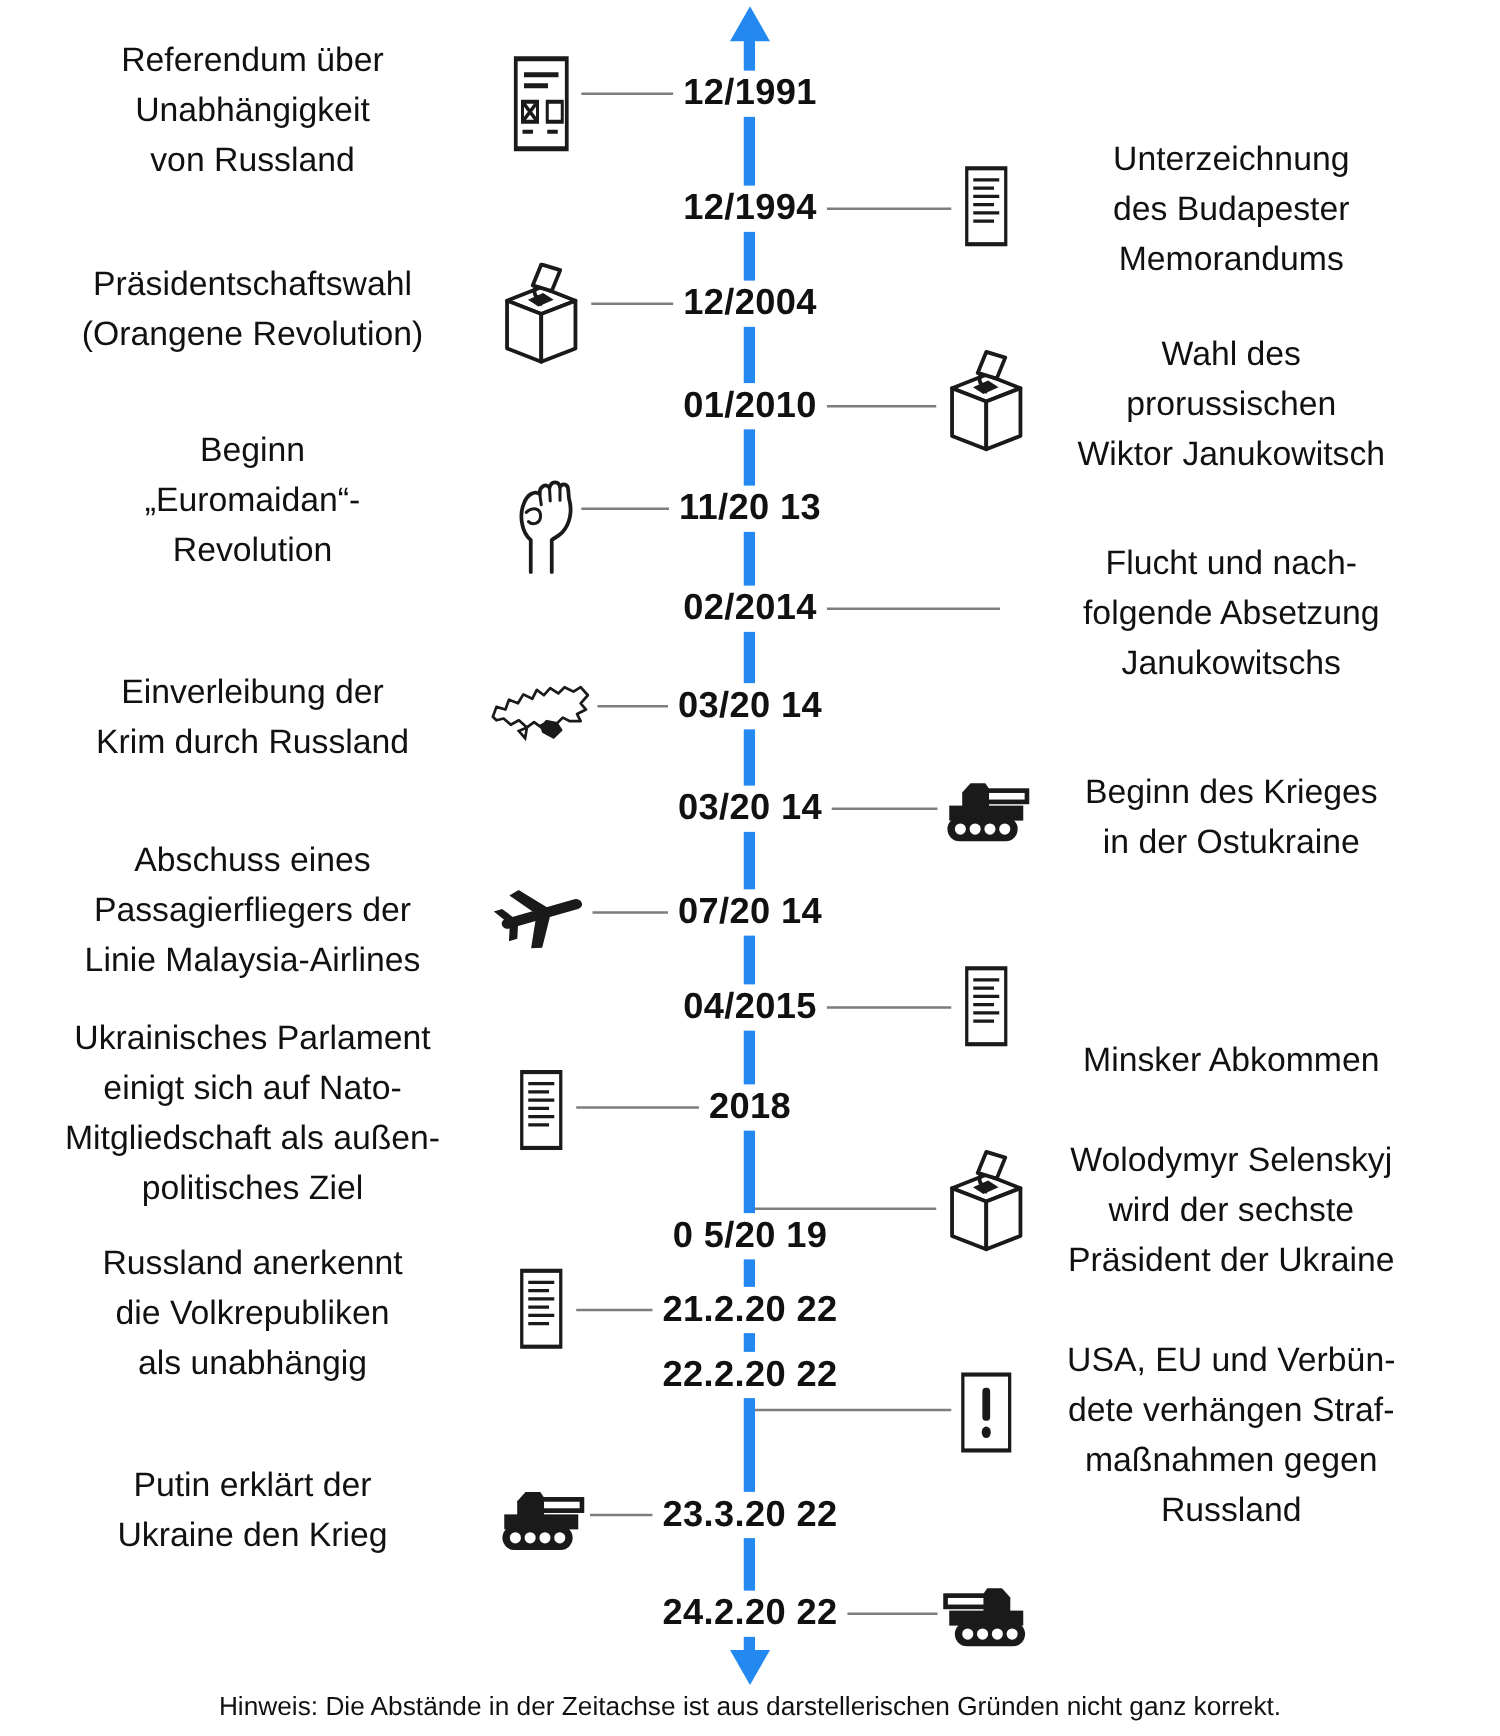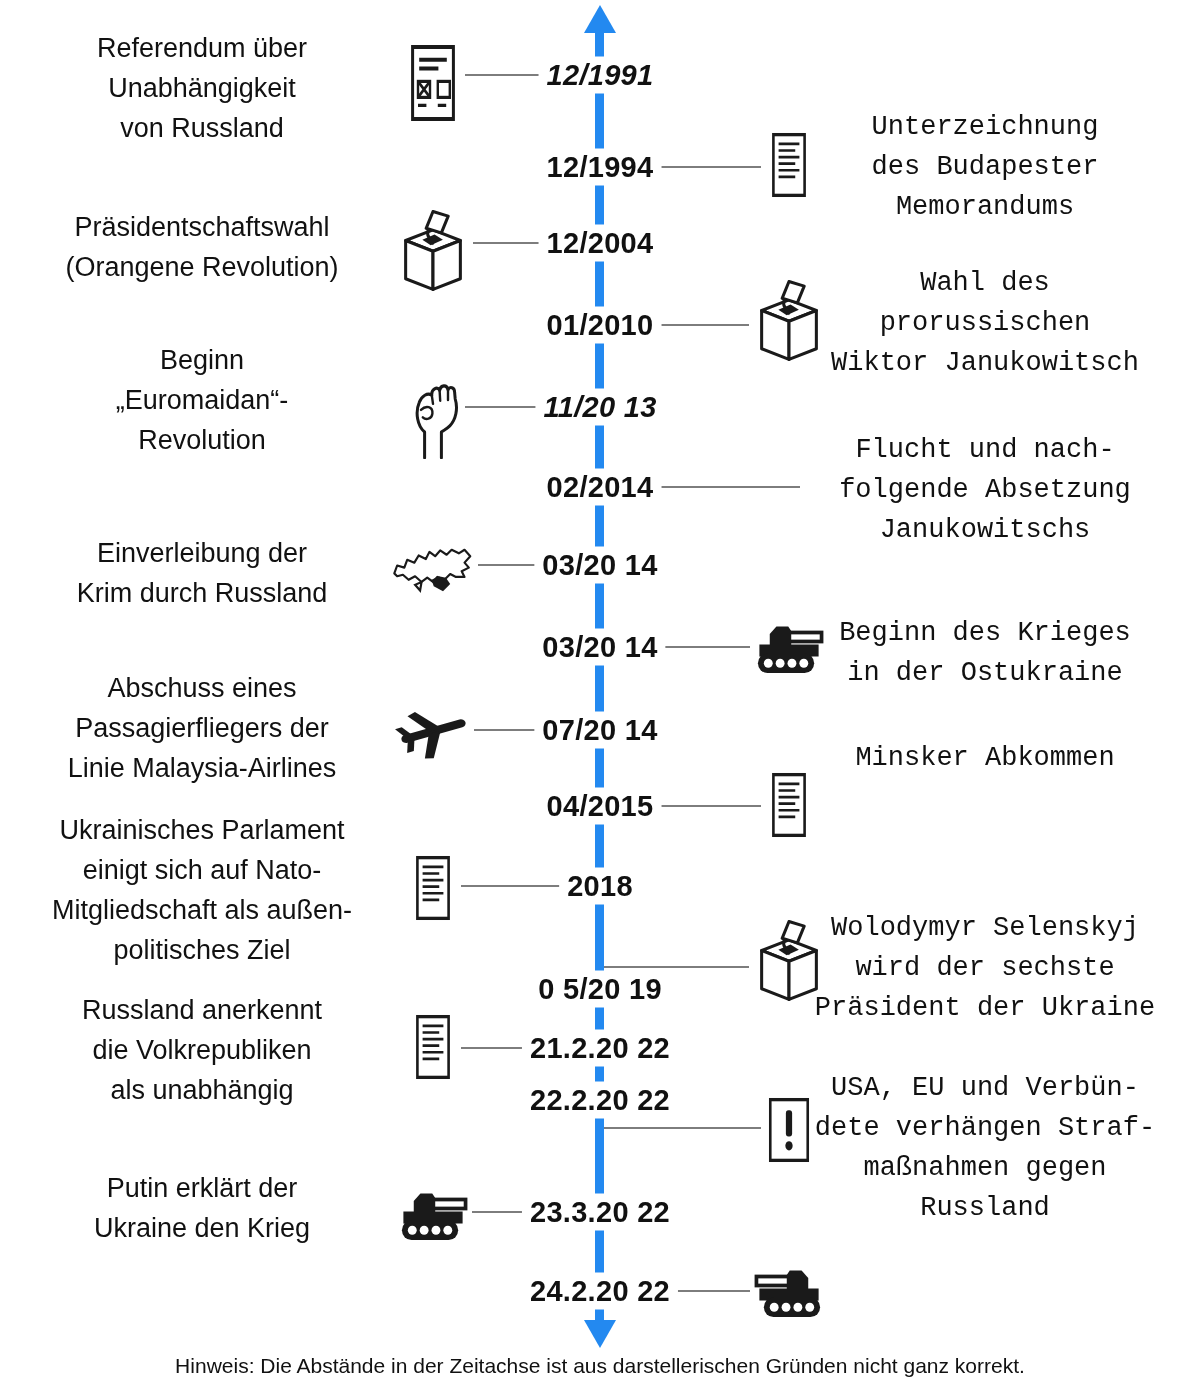--- a/index.html
+++ b/index.html
@@ -13,34 +13,34 @@
   .arrow-down{top:1320px;border-top:28px solid #2389F0;}
   .connector{position:absolute;height:2px;background:#7d7d7d;z-index:1;}
   .date{position:absolute;left:600px;transform:translate(-50%,-50%);
         font-weight:bold;font-size:29px;letter-spacing:.3px;background:#fff;
         padding:2px 8px;white-space:nowrap;z-index:3;}
   .icon{position:absolute;transform:translate(-50%,-50%);z-index:4;}
   .icon svg{width:100%;height:100%;display:block;}
   .label{position:absolute;transform:translateY(-50%);white-space:pre-line;
          text-align:center;font-size:27px;line-height:40px;z-index:2;width:420px;}
   .label.left{left:-8px;}
-  .label.right{left:775px;font-family:Liberation Mono, monospace;}
+  .label.right{left:775px;}
   .footnote{position:absolute;left:600px;top:1366px;transform:translate(-50%,-50%);
          font-size:21px;white-space:nowrap;z-index:2;}
 </style>
 </head>
 <body>
 
 <div id="stage">
   <div class="arrow-up" style="border-bottom-color: rgb(35, 137, 240);"></div>
   <div class="axis" style="background: rgb(35, 137, 240);"></div>
   <div class="arrow-down" style="border-top-color: rgb(35, 137, 240);"></div>
   <div class="footnote">Hinweis: Die Abstände in der Zeitachse ist aus darstellerischen Gründen nicht ganz korrekt.</div>
 <div class="connector" style="left: 465px; width: 135px; top: 74px; background: rgb(125, 125, 125);"></div>
-    <div class="date" style="top: 75px; font-style: italic;">12/1991</div>
+    <div class="date" style="top: 75px;">12/1991</div>
     <div class="icon" style="left: 433px; top: 83px; width: 60px; height: 80px;">
       <svg viewBox="0 0 100 100" preserveAspectRatio="none">
         <g fill="none" stroke="#1a1a1a" stroke-width="5">
           <rect x="16" y="5" width="68" height="90"></rect>
           <path d="M27,21 H73 M27,32 H59"></path>
           <rect x="25" y="48" width="20" height="20" stroke-width="4"></rect>
           <path d="M25,48 L45,68 M45,48 L25,68" stroke-width="4"></path>
           <rect x="58" y="48" width="20" height="20" stroke-width="4"></rect>
           <path d="M25,78 H39 M58,78 H72" stroke-width="4"></path>
         </g>
@@ -91,21 +91,21 @@
         <polygon points="36,39 52,32 63,39 47,46" fill="#1a1a1a"></polygon>
         <polygon points="50,2 70,8 61,30 41,24" fill="#fff" stroke="#1a1a1a" stroke-width="4" stroke-linejoin="round"></polygon>
         <path d="M45,24 C41,31 43,36 49,39" fill="none" stroke="#1a1a1a" stroke-width="4"></path>
         <polygon points="43,39 56,36 50,46" fill="#1a1a1a"></polygon>
       </svg>
     </div>
     <div class="label right" style="top: 323px;">Wahl des
 prorussischen
 Wiktor Janukowitsch</div>
     <div class="connector" style="left: 465px; width: 135px; top: 406px; background: rgb(125, 125, 125);"></div>
-    <div class="date" style="top: 407px; font-style: italic;">11/20 13</div>
+    <div class="date" style="top: 407px;">11/20 13</div>
     <div class="icon" style="left: 433px; top: 413px; width: 60px; height: 92px;">
       <svg viewBox="0 0 100 150" preserveAspectRatio="none">
         <g stroke="#1a1a1a" stroke-width="5" stroke-linejoin="round" stroke-linecap="round">
           <path d="M36,148 L36,106 C24,96 20,74 27,58 C31,47 41,41 48,46 C47,36 57,31 61,38 C63,29 73,28 75,37 C78,31 86,33 86,41 L87,52 C92,68 88,86 78,96 C73,101 68,103 64,106 L64,148" fill="#fff"></path>
           <path d="M48,46 L50,60 M61,38 L62,55 M75,37 L75,54" fill="none" stroke-width="4"></path>
           <path d="M30,70 C38,62 50,64 49,76 C48,85 38,87 33,82" fill="none" stroke-width="4"></path>
         </g>
       </svg>
     </div>
     <div class="label left" style="top: 400px;">Beginn
@@ -162,21 +162,21 @@
     <div class="connector" style="left: 600px; width: 161px; top: 805px; background: rgb(125, 125, 125);"></div>
     <div class="date" style="top: 806px;">04/2015</div>
     <div class="icon" style="left: 789px; top: 805px; width: 52px; height: 66px;">
       <svg viewBox="0 0 100 100" preserveAspectRatio="none">
         <g fill="none" stroke="#1a1a1a" stroke-width="5">
           <rect x="20" y="4" width="60" height="92"></rect>
           <path d="M30,18 H70 M30,28 H62 M30,38 H70 M30,48 H62 M30,58 H70 M30,68 H62" stroke-width="4"></path>
         </g>
       </svg>
     </div>
-    <div class="label right" style="top: 758px;">Minsker Abkommen</div>
+    <div class="label right" style="top: 848px;">Minsker Abkommen</div>
     <div class="connector" style="left: 461px; width: 139px; top: 885px; background: rgb(125, 125, 125);"></div>
     <div class="date" style="top: 886px;">2018</div>
     <div class="icon" style="left: 433px; top: 888px; width: 52px; height: 66px;">
       <svg viewBox="0 0 100 100" preserveAspectRatio="none">
         <g fill="none" stroke="#1a1a1a" stroke-width="5">
           <rect x="20" y="4" width="60" height="92"></rect>
           <path d="M30,18 H70 M30,28 H62 M30,38 H70 M30,48 H62 M30,58 H70 M30,68 H62" stroke-width="4"></path>
         </g>
       </svg>
     </div>

